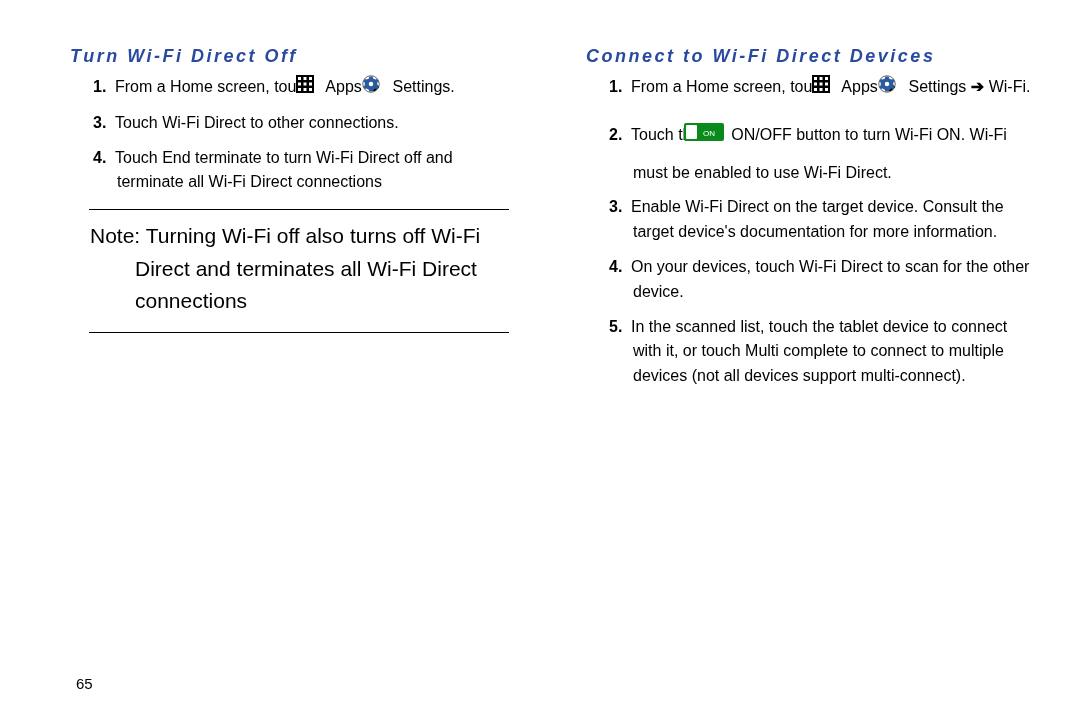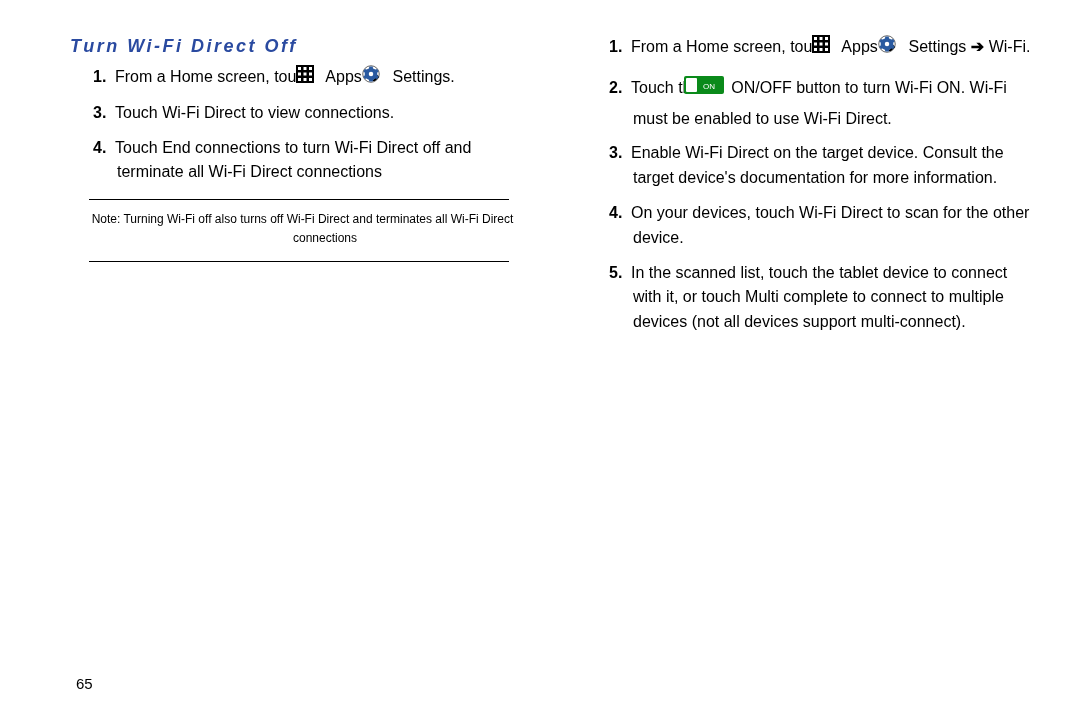--- a/index.html
+++ b/index.html
@@ -8,21 +8,21 @@
     width: 1080px;
     height: 720px;
     background: #ffffff;
     font-family: Arial, Helvetica, sans-serif;
     color: #000;
     overflow: hidden;
     position: relative;
   }
   .page {
     display: flex;
-    padding: 30px 40px 0 55px;
+    padding: 40px 40px 0 55px;
     gap: 56px;
     box-sizing: border-box;
     width: 100%;
   }
   .col {
     width: 460px;
   }
   h3.sect {
     font-family: Arial, Helvetica, sans-serif;
     font-style: italic;
@@ -64,37 +64,36 @@
   .arrow {
     font-weight: bold;
   }
   .hr {
     border: none;
     border-top: 1.5px solid #000;
     margin: 14px 0 10px 34px;
     width: 420px;
   }
   .note {
-    font-size: 12px;
+    font-size: 21px;
     line-height: 1.55;
     padding: 0 0 0 80px;
     text-indent: -45px;
     margin: 2px 0 2px 0;
-    text-align: center;
   }
   .pagenum {
     position: absolute;
     left: 76px;
     bottom: 28px;
     font-size: 15px;
   }
   .on-badge {
     display: inline-block;
     vertical-align: middle;
-    margin: 5px 3px;
+    margin: 12px 3px;
   }
 </style>
 </head>
 <body>
 
 <div class="page">
 
   <div class="col">
     <h3 class="sect">Turn Wi-Fi Direct Off</h3>
     <ol>
@@ -112,34 +111,35 @@
                 <rect x="7.5" y="13" width="3" height="3"></rect>
                 <rect x="13" y="13" width="3" height="3"></rect>
               </g>
             </svg></span> <span class="b">Apps</span> <span class="arrow">➔</span> <span class="icon-gear"><svg width="18" height="18" viewBox="0 0 24 24">
               <circle cx="12" cy="12" r="11" fill="none" stroke="#333" stroke-width="1"></circle>
               <path fill="#2a5aa0" d="M12 8a4 4 0 1 0 0 8 4 4 0 0 0 0-8zm8.4 4c0-.6-.1-1.1-.2-1.7l2-1.6-2-3.4-2.4.8c-.9-.7-1.9-1.3-3-1.6L14.2 2h-4.4l-.6 2.5c-1.1.3-2.1.9-3 1.6l-2.4-.8-2 3.4 2 1.6c-.1.6-.2 1.1-.2 1.7s.1 1.1.2 1.7l-2 1.6 2 3.4 2.4-.8c.9.7 1.9 1.3 3 1.6l.6 2.5h4.4l.6-2.5c1.1-.3 2.1-.9 3-1.6l2.4.8 2-3.4-2-1.6c.1-.6.2-1.1.2-1.7z"></path>
               <circle cx="12" cy="12" r="3" fill="#fff"></circle>
             </svg></span> <span class="b">Settings</span><span>.</span>
       </li>
       <li>
-        <span class="num">3.</span><span>Touch </span><span class="b">Wi-Fi Direct</span><span> to view connections.</span>
+        <span class="num">3.</span><span>Touch </span><span class="b">Wi-Fi Direct</span><span> to other connections.</span>
       </li>
       <li>
-        <span class="num">4.</span><span>Touch </span><span class="b">End connections</span><span> to turn Wi-Fi Direct off and terminate all Wi-Fi Direct connections</span>
+        <span class="num">4.</span><span>Touch </span><span class="b">End terminate</span><span> to turn Wi-Fi Direct off and terminate all Wi-Fi Direct connections</span>
       </li>
     </ol>
     <hr class="hr">
     <div class="note">
       <span class="b">Note:</span><span> Turning Wi-Fi off also turns off Wi-Fi Direct and terminates all Wi-Fi Direct connections</span>
     </div>
     <hr class="hr">
   </div>
 
   <div class="col">
+    <h3 class="sect">Connect to Wi-Fi Direct Devices</h3>
     <ol>
       <li>
         <span class="num">1.</span><span>From a Home screen, touch </span><span class="icon-grid"><svg width="18" height="18" viewBox="0 0 18 18">
               <rect x="0" y="0" width="18" height="18" fill="#000"></rect>
               <g fill="#fff">
                 <rect x="2" y="2" width="3" height="3"></rect>
                 <rect x="7.5" y="2" width="3" height="3"></rect>
                 <rect x="13" y="2" width="3" height="3"></rect>
                 <rect x="2" y="7.5" width="3" height="3"></rect>
                 <rect x="7.5" y="7.5" width="3" height="3"></rect>

